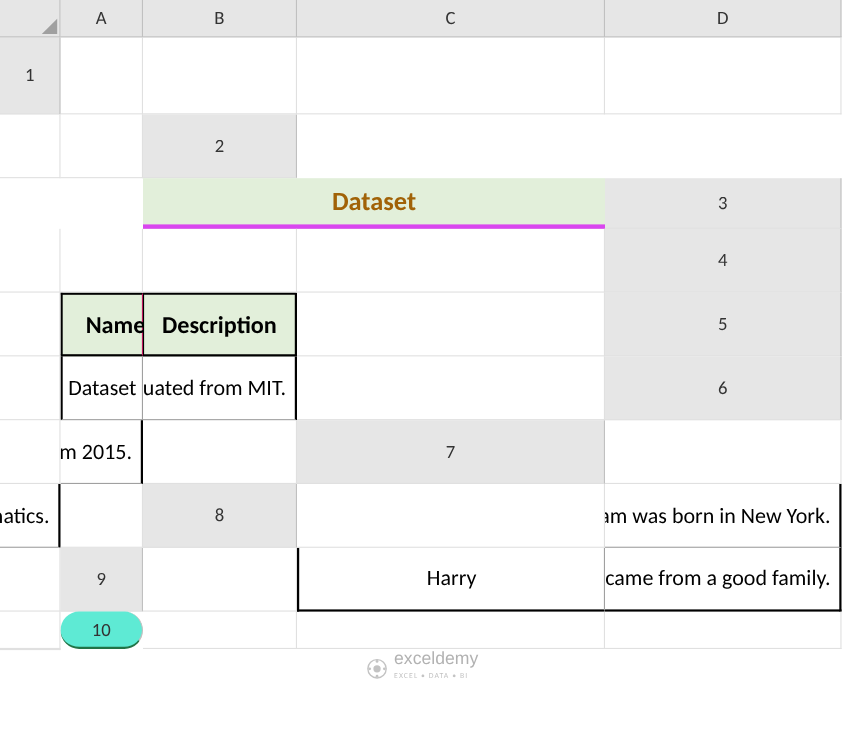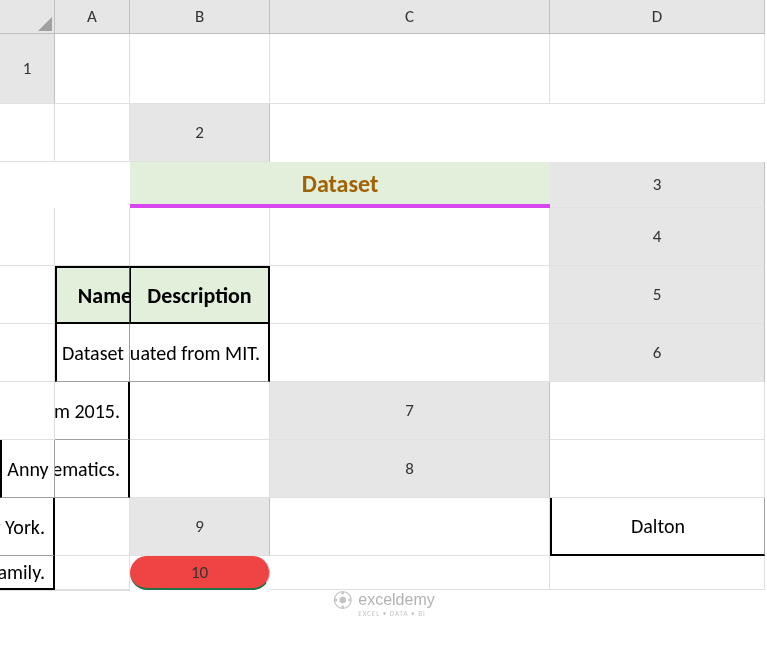--- a/index.html
+++ b/index.html
@@ -57,21 +57,21 @@
       border-right: 1px solid #c0c0c0;
       border-bottom: 1px solid #e0e0e0;
       display: flex;
       align-items: center;
       justify-content: center;
       font-size: 17px;
       color: #333;
     }
     
     .row-header.selected {
-      background: #ef4444;
+      background: #5eead4;
       border-bottom: 2px solid #217346;
       border-radius: 17px;
     }
     
     .cell {
       border-right: 1px solid #e0e0e0;
       border-bottom: 1px solid #e0e0e0;
       display: flex;
       align-items: center;
       padding: 0 6px;
@@ -150,21 +150,21 @@
     .desc-text {
       text-align: right;
     }
     
     .watermark {
       position: absolute;
       bottom: 45px;
       left: 50%;
       transform: translateX(-50%);
       display: flex;
-      align-items: flex-start;
+      align-items: flex-end;
       gap: 6px;
       opacity: 0.5;
     }
     
     .watermark-icon {
       width: 20px;
       height: 20px;
     }
     
     .watermark-text {
@@ -229,36 +229,35 @@
 
   <div class="row-header">6</div>
   <div class="cell"></div>
   <div class="data-cell-desc">
       <span class="desc-text">going to School from 2015.</span>
     </div>
   <div class="cell"></div>
 
   <div class="row-header">7</div>
   <div class="cell"></div>
-  <div class="data-cell-name">Anny</div>
   <div class="data-cell-desc">
       <span class="desc-text">y is good at Mathematics.</span>
     </div>
   <div class="cell"></div>
 
   <div class="row-header">8</div>
   <div class="cell"></div>
   <div class="data-cell-desc">
       <span class="desc-text">am was born in New York.</span>
     </div>
   <div class="cell"></div>
 
   <div class="row-header">9</div>
   <div class="cell"></div>
-  <div class="data-cell-name last">Dalton</div>
+  <div class="data-cell-name last">Harry</div>
   <div class="data-cell-desc last">
       <span class="desc-text">came from a good family.</span>
     </div>
   <div class="cell"></div>
 
   <div class="row-header selected">10</div>
   <div class="cell"></div>
   <div class="cell"></div>
   <div class="cell"></div>
   <div class="cell"></div>

